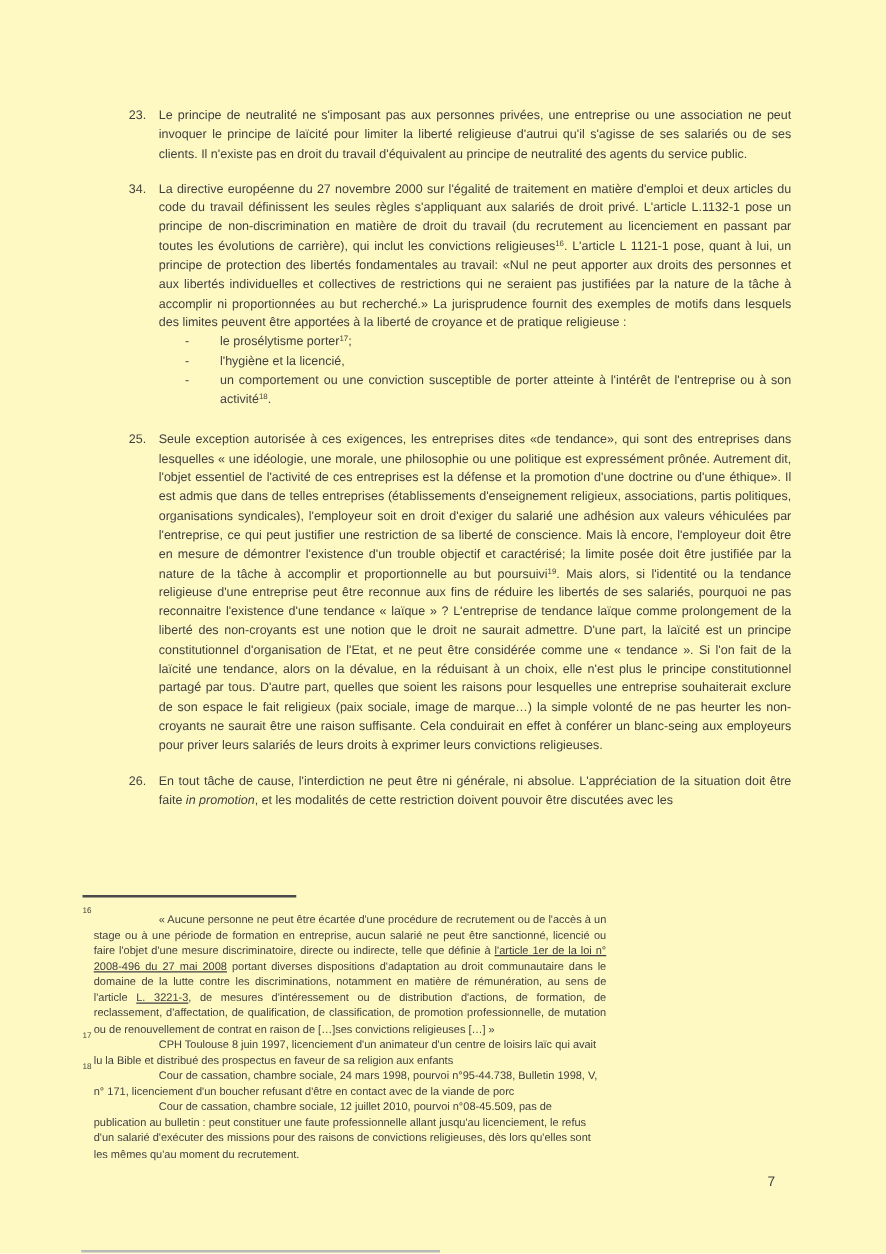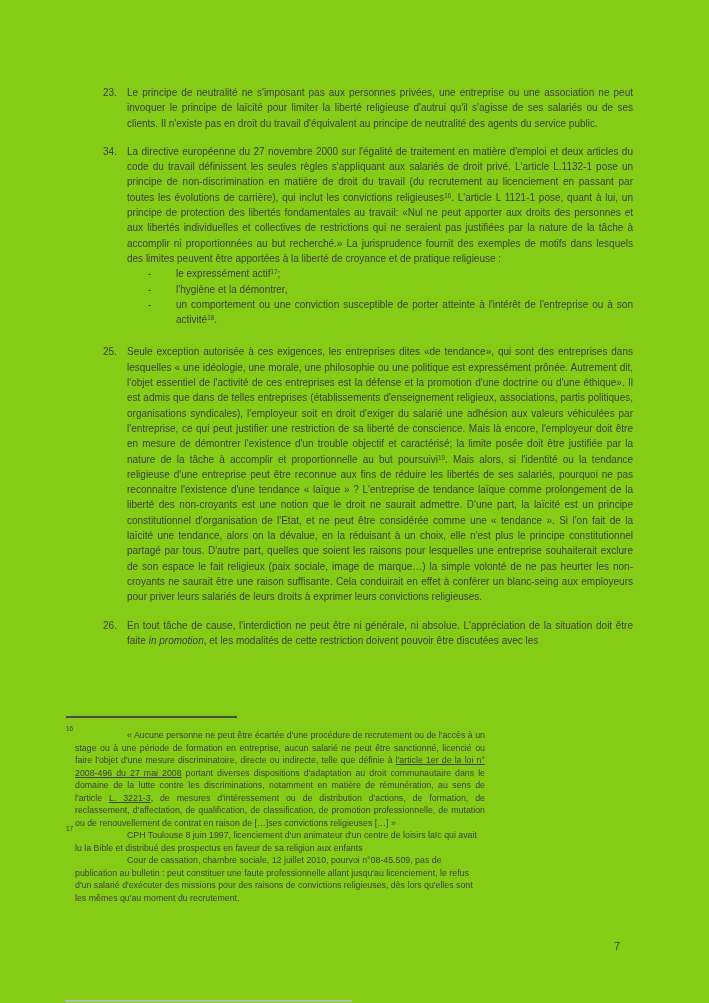--- a/index.html
+++ b/index.html
@@ -1,20 +1,20 @@
 <!DOCTYPE html>
 <html lang="fr"><head>
 <meta charset="utf-8">
 <style>
   html, body { margin: 0; padding: 0; background: #ffffff; }
   .page {
     position: relative;
     width: 709px;
     height: 1003px;
-    background: #84cc16;
+    background: #fef9c3;
     overflow: hidden;
     font-family: "Liberation Sans", sans-serif;
     color: #3f3f3f;
   }
   
   .doc-body {
     position: absolute;
     top: 85px;
     left: 0;
     width: 709px;
@@ -114,25 +114,25 @@
       <span class="ptext"><span>Le principe de neutralité ne s'imposant pas aux personnes privées, une entreprise ou une association ne peut invoquer le principe de laïcité pour limiter la liberté religieuse d'autrui qu'il s'agisse de ses salariés ou de ses clients. Il n'existe pas en droit du travail d'équivalent au principe de neutralité des agents du service public.</span></span>
     </div>
 
     <div class="para mb0">
       <span class="num">34.</span>
       <span class="ptext"><span>La directive européenne du 27 novembre 2000 sur l'égalité de traitement en matière d'emploi et deux articles du code du travail définissent les seules règles s'appliquant aux salariés de droit privé. L'article L.1132-1 pose un principe de non-discrimination en matière de droit du travail (du recrutement au licenciement en passant par toutes les évolutions de carrière), qui inclut les convictions religieuses</span><sup>16</sup><span>. L'article L 1121-1 pose, quant à lui, un principe de protection des libertés fondamentales au travail: «Nul ne peut apporter aux droits des personnes et aux libertés individuelles et collectives de restrictions qui ne seraient pas justifiées par la nature de la tâche à accomplir ni proportionnées au but recherché.» La jurisprudence fournit des exemples de motifs dans lesquels des limites peuvent être apportées à la liberté de croyance et de pratique religieuse :</span></span>
     </div>
 
     <div class="dash-item">
       <span class="dash">-</span>
-      <span class="ptext"><span>le expressément actif</span><sup>17</sup><span>;</span></span>
+      <span class="ptext"><span>le prosélytisme porter</span><sup>17</sup><span>;</span></span>
     </div>
     <div class="dash-item">
       <span class="dash">-</span>
-      <span class="ptext"><span>l'hygiène et la démontrer,</span></span>
+      <span class="ptext"><span>l'hygiène et la licencié,</span></span>
     </div>
     <div class="dash-item last">
       <span class="dash">-</span>
       <span class="ptext"><span>un comportement ou une conviction susceptible de porter atteinte à l'intérêt de l'entreprise ou à son activité</span><sup>18</sup><span>.</span></span>
     </div>
 
     <div class="para">
       <span class="num">25.</span>
       <span class="ptext"><span>Seule exception autorisée à ces exigences, les entreprises dites «de tendance», qui sont des entreprises dans lesquelles « une idéologie, une morale, une philosophie ou une politique est expressément prônée. Autrement dit, l'objet essentiel de l'activité de ces entreprises est la défense et la promotion d'une doctrine ou d'une éthique». Il est admis que dans de telles entreprises (établissements d'enseignement religieux, associations, partis politiques, organisations syndicales), l'employeur soit en droit d'exiger du salarié une adhésion aux valeurs véhiculées par l'entreprise, ce qui peut justifier une restriction de sa liberté de conscience. Mais là encore, l'employeur doit être en mesure de démontrer l'existence d'un trouble objectif et caractérisé; la limite posée doit être justifiée par la nature de la tâche à accomplir et proportionnelle au but poursuivi</span><sup>19</sup><span>. Mais alors, si l'identité ou la tendance religieuse d'une entreprise peut être reconnue aux fins de réduire les libertés de ses salariés, pourquoi ne pas reconnaitre l'existence d'une tendance « laïque » ? L'entreprise de tendance laïque comme prolongement de la liberté des non-croyants est une notion que le droit ne saurait admettre. D'une part, la laïcité est un principe constitutionnel d'organisation de l'Etat, et ne peut être considérée comme une « tendance ». Si l'on fait de la laïcité une tendance, alors on la dévalue, en la réduisant à un choix, elle n'est plus le principe constitutionnel partagé par tous. D'autre part, quelles que soient les raisons pour lesquelles une entreprise souhaiterait exclure de son espace le fait religieux (paix sociale, image de marque…) la simple volonté de ne pas heurter les non-croyants ne saurait être une raison suffisante. Cela conduirait en effet à conférer un blanc-seing aux employeurs pour priver leurs salariés de leurs droits à exprimer leurs convictions religieuses.</span></span>
     </div>
@@ -150,20 +150,24 @@
     <div class="fn justify">
       <sup class="fn-num">16</sup>
       <span class="fn-text"><span>« Aucune personne ne peut être écartée d'une procédure de recrutement ou de l'accès à un stage ou à une période de formation en entreprise, aucun salarié ne peut être sanctionné, licencié ou faire l'objet d'une mesure discriminatoire, directe ou indirecte, telle que définie à </span><span class="ul">l'article 1er de la loi n° 2008-496 du 27 mai 2008</span><span> portant diverses dispositions d'adaptation au droit communautaire dans le domaine de la lutte contre les discriminations, notamment en matière de rémunération, au sens de l'article </span><span class="ul">L. 3221-3</span><span>, de mesures d'intéressement ou de distribution d'actions, de formation, de reclassement, d'affectation, de qualification, de classification, de promotion professionnelle, de mutation ou de renouvellement de contrat en raison de […]ses convictions religieuses […] »</span></span>
     </div>
 
     <div class="fn">
       <sup class="fn-num">17</sup>
       <span class="fn-text"><span>CPH Toulouse 8 juin 1997, licenciement d'un animateur d'un centre de loisirs laïc qui avait lu la Bible et distribué des prospectus en faveur de sa religion aux enfants</span></span>
     </div>
 
+    <div class="fn">
+      <sup class="fn-num">18</sup>
+      <span class="fn-text"><span>Cour de cassation, chambre sociale, 24 mars 1998, pourvoi n°95-44.738, Bulletin 1998, V, n° 171, licenciement d'un boucher refusant d'être en contact avec de la viande de porc</span></span>
+    </div>
 
     <div class="fn">
       <sup class="fn-num"></sup>
       <span class="fn-text"><span>Cour de cassation, chambre sociale, 12 juillet 2010, pourvoi n°08-45.509, pas de publication au bulletin : peut constituer une faute professionnelle allant jusqu'au licenciement, le refus d'un salarié d'exécuter des missions pour des raisons de convictions religieuses, dès lors qu'elles sont les mêmes qu'au moment du recrutement.</span></span>
     </div>
 
   </div>
 
   <div class="page-num">7</div>
 

